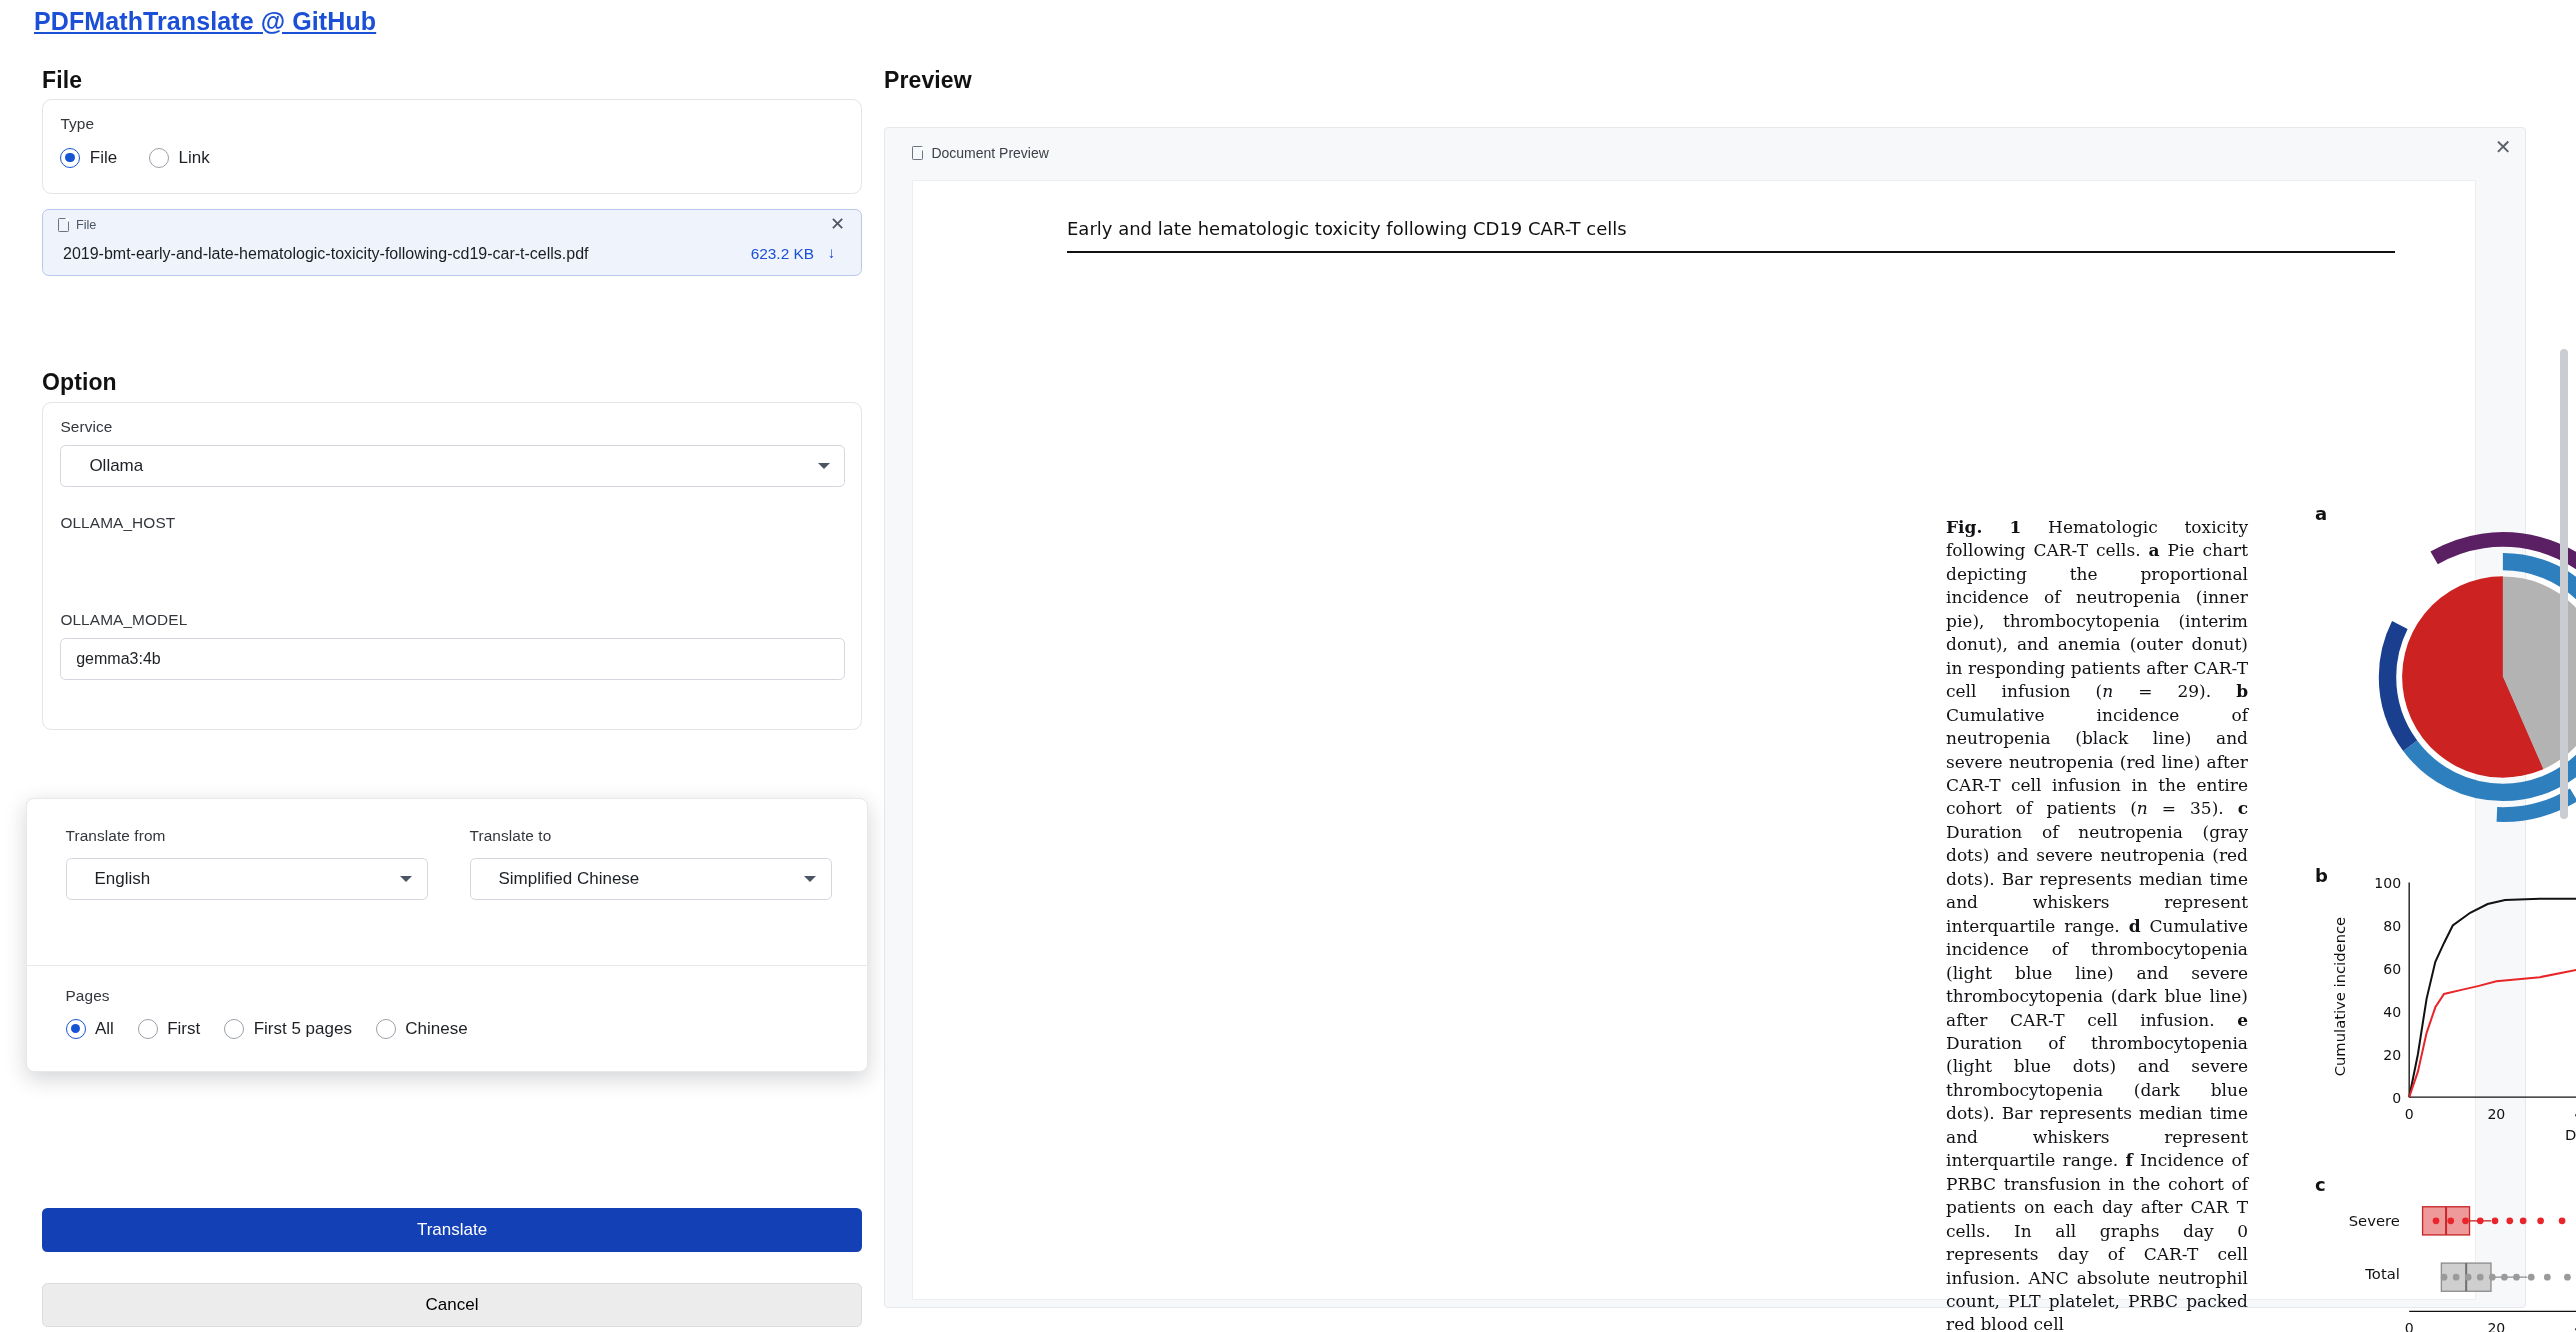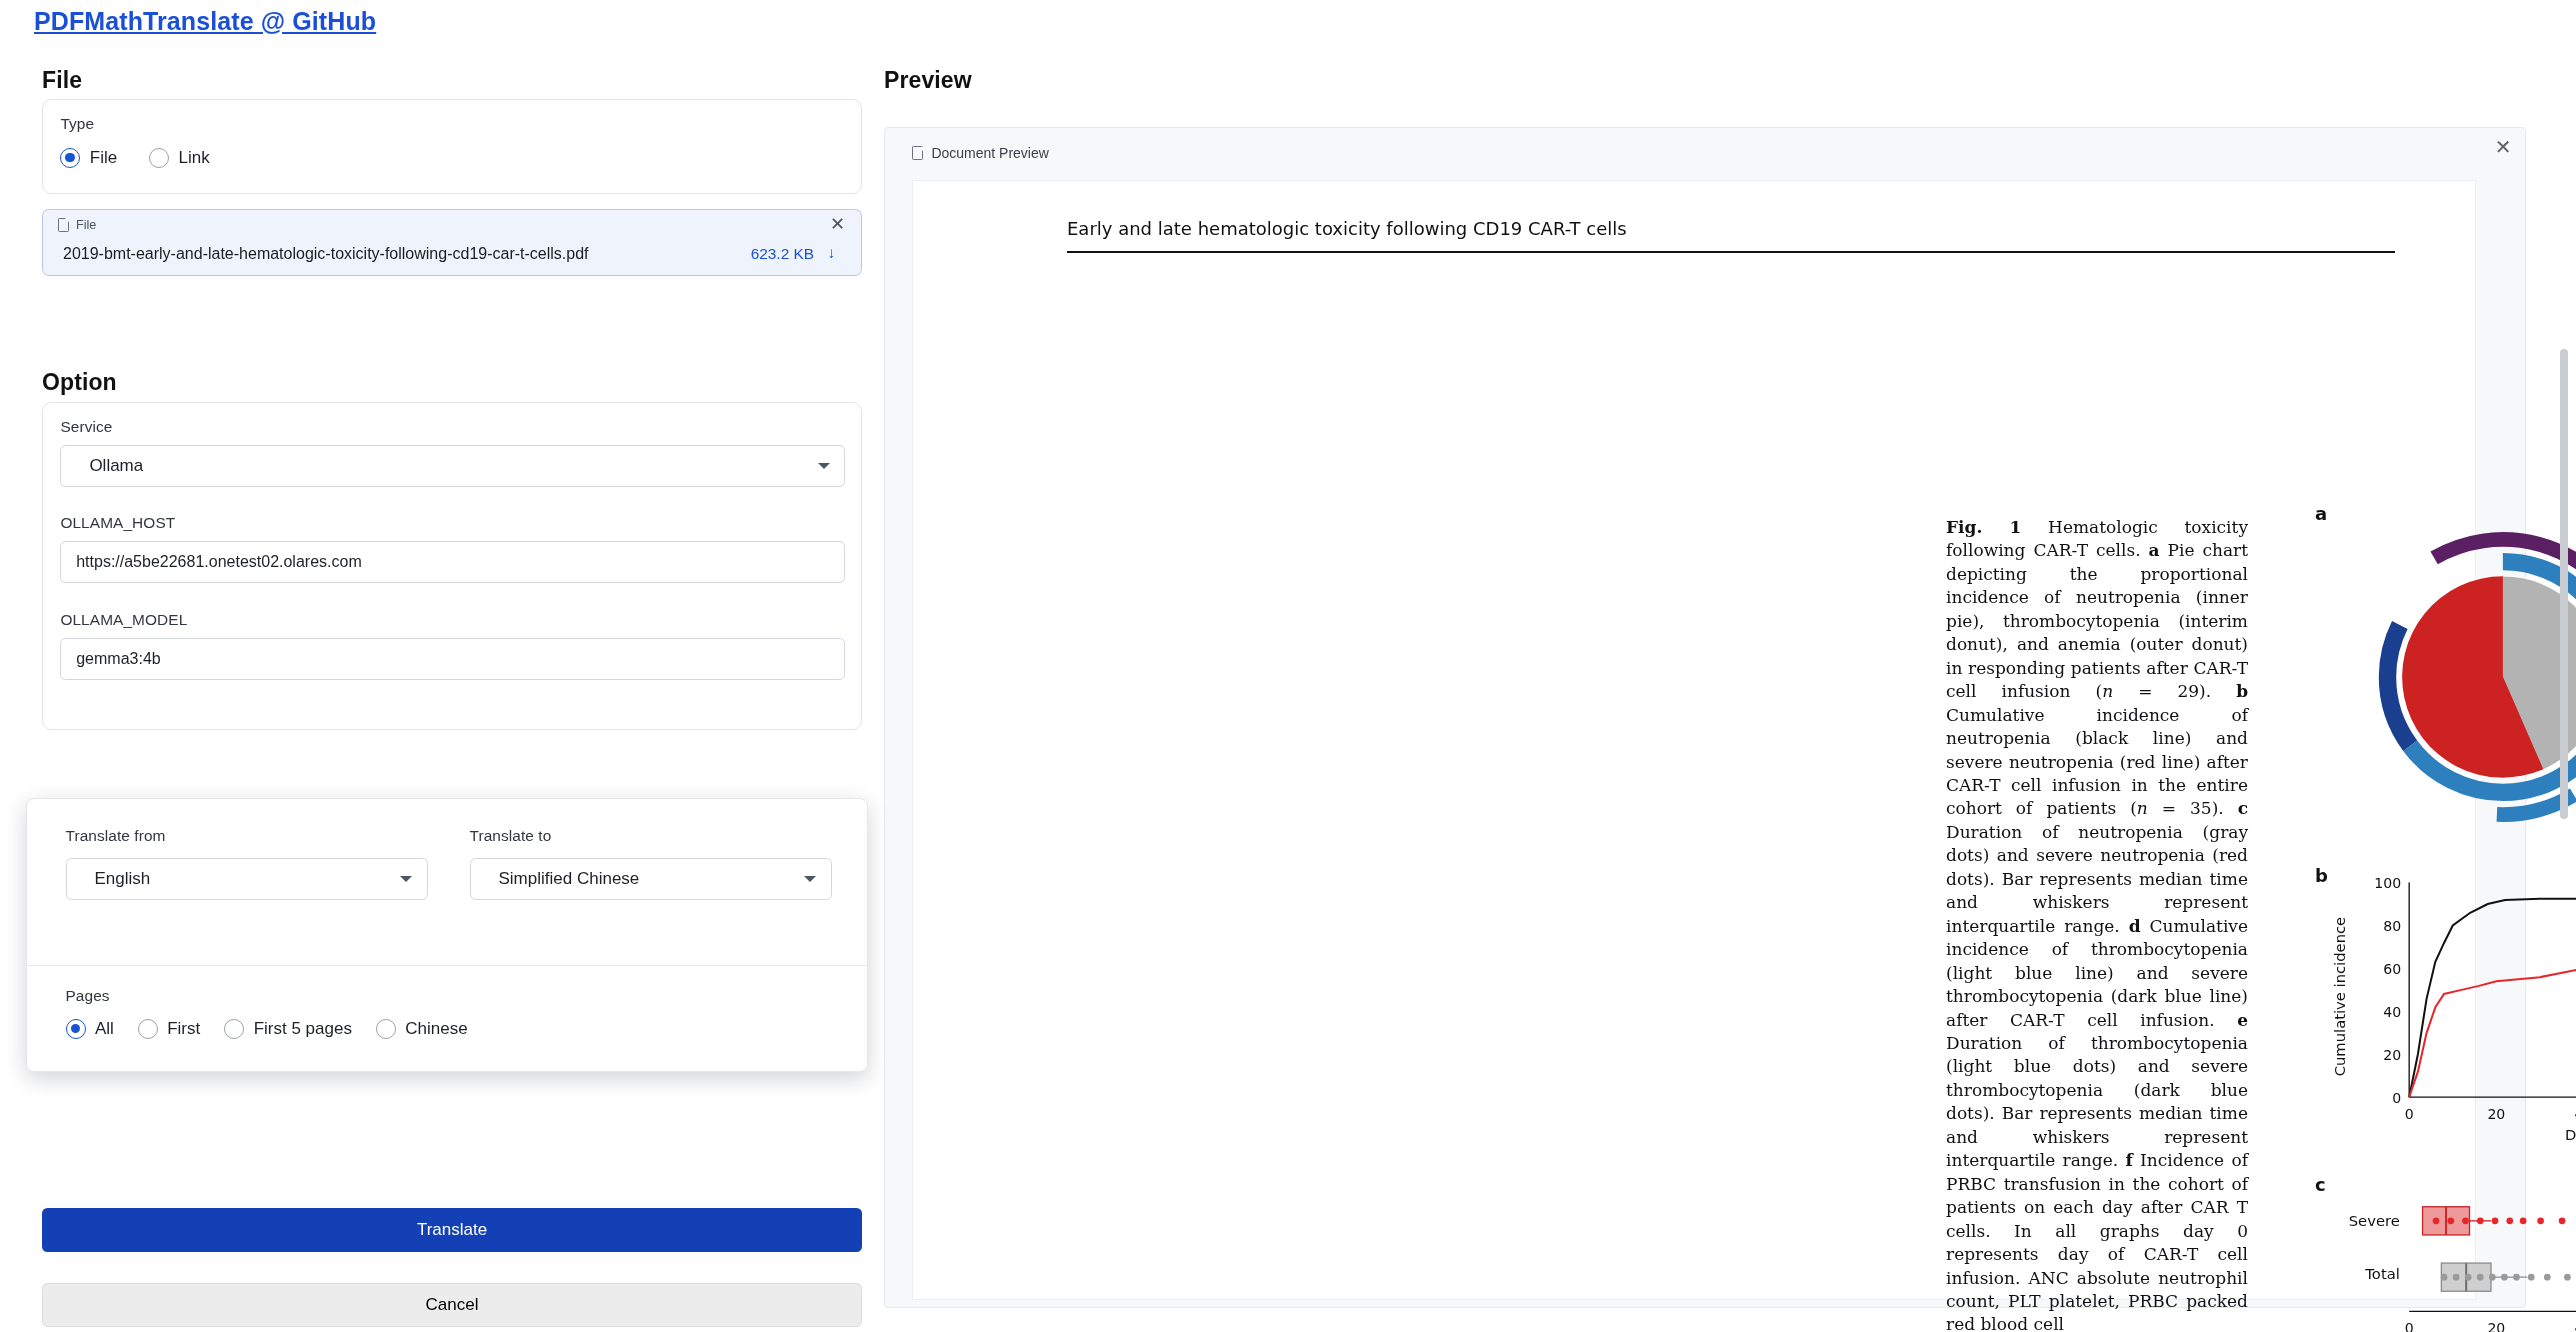--- a/index.html
+++ b/index.html
@@ -216,23 +216,20 @@
     <div class="section-title option-title">Option</div>
 
     <div class="card card-option">
       <div class="field-label" style="position:absolute;left:17.4px;top:14.8px;">Service</div>
       <div class="select" style="left:17.4px; top:42px; width:785px; height:42px;">
         <span>Ollama</span>
         <span class="caret"></span>
       </div>
 
       <div class="field-label" style="position:absolute;left:17.4px;top:111px;">OLLAMA_HOST</div>
-      <div class="textinput" style="left:17.4px; top:138px; width:785px; height:42px;">
-        <span>https://a5be22681.onetest02.olares.com</span>
-      </div>
 
       <div class="field-label" style="position:absolute;left:17.4px;top:208px;">OLLAMA_MODEL</div>
       <div class="textinput" style="left:17.4px; top:235px; width:785px; height:42px;">
         <span>gemma3:4b</span>
       </div>
     </div>
 
     <div class="overlay-card">
       <div class="field-label" style="position:absolute;left:39px;top:28px;">Translate from</div>
       <div class="select" style="left:39px; top:59px; width:362px; height:42px;">

